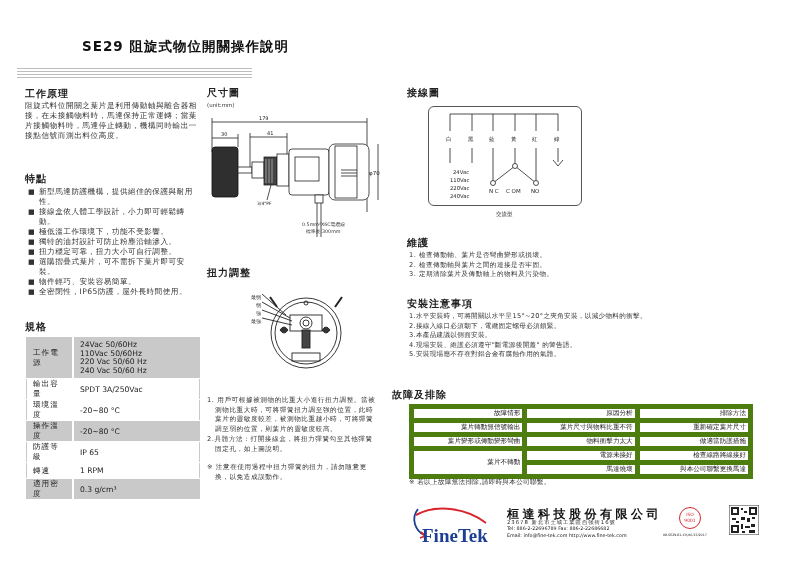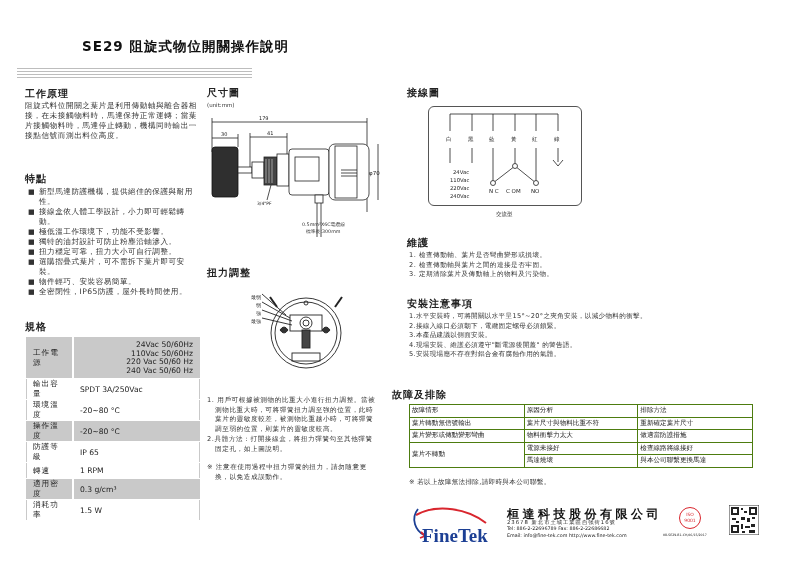--- a/index.html
+++ b/index.html
@@ -14,23 +14,23 @@
   ul.feat { list-style: none; }
   ul.feat li { position: relative; padding-left: 11px; font-size: 7.6px; line-height: 10px; color: #333; letter-spacing: 0.5px; }
   ul.feat li::before { content: "■"; position: absolute; left: 0; top: 0; font-size: 7px; color: #333; }
   table.spec { border-collapse: collapse; font-size: 7.6px; color: #222; }
   table.spec td { border-bottom: 1px solid #fff; padding: 0 6px; height: 16.2px; vertical-align: middle; }
   table.spec td.k { width: 52px; border-right: 2px solid #fff; letter-spacing: 1px; }
   table.spec td.v { width: 143px; }
   table.spec tr.g td { background: #c9c9c9; }
   table.spec tr.w td { background: #ffffff; }
   table.spec { border: 1px solid #c9c9c9; }
-  .pw { line-height: 8.5px; padding-top: 3px !important; padding-bottom: 3px !important; text-align: right; }
+  .pw { line-height: 8.5px; padding-top: 3px !important; padding-bottom: 3px !important; }
   table.trouble { border-collapse: collapse; font-size: 6.6px; color: #222; }
-  table.trouble td { border: 1px solid #4d7c0f; text-align: left; height: 12.5px; padding: 0 2px; }
+  table.trouble td { border: 5px solid #4d7c0f; text-align: right; height: 12.5px; padding: 0 2px; }
   .wiring-box { left: 428px; top: 106px; width: 154px; height: 100px; border: 1px solid #555; border-radius: 6px; }
 </style>
 </head>
 <body>
 
 <div class="abs title">SE29 阻旋式物位開關操作說明</div>
 
 <div class="abs rule" style="top:68px;"></div>
 <div class="abs rule" style="top:71px;"></div>
 <div class="abs rule" style="top:74px;"></div>
@@ -79,24 +79,20 @@
         <td class="k">防護等級</td>
         <td class="v">IP 65</td>
       </tr>
   <tr class="w">
         <td class="k">轉速</td>
         <td class="v">1 RPM</td>
       </tr>
   <tr class="g">
         <td class="k">適用密度</td>
         <td class="v">0.3 g/cm³</td>
-      </tr>
-  <tr class="w">
-        <td class="k">消耗功率</td>
-        <td class="v">1.5 W</td>
       </tr>
 </tbody>
   </table>
 
 <div class="abs h" style="left:207px; top:86px;">尺寸圖</div>
 <div class="abs" style="left:207px; top:102px; font-size:5.5px; color:#333;">(unit:mm)</div>
 
 <svg class="abs" style="left:205px; top:112px;" width="180" height="125" viewBox="0 0 180 125">
   <g stroke="#222" fill="none" stroke-width="0.8">
 

